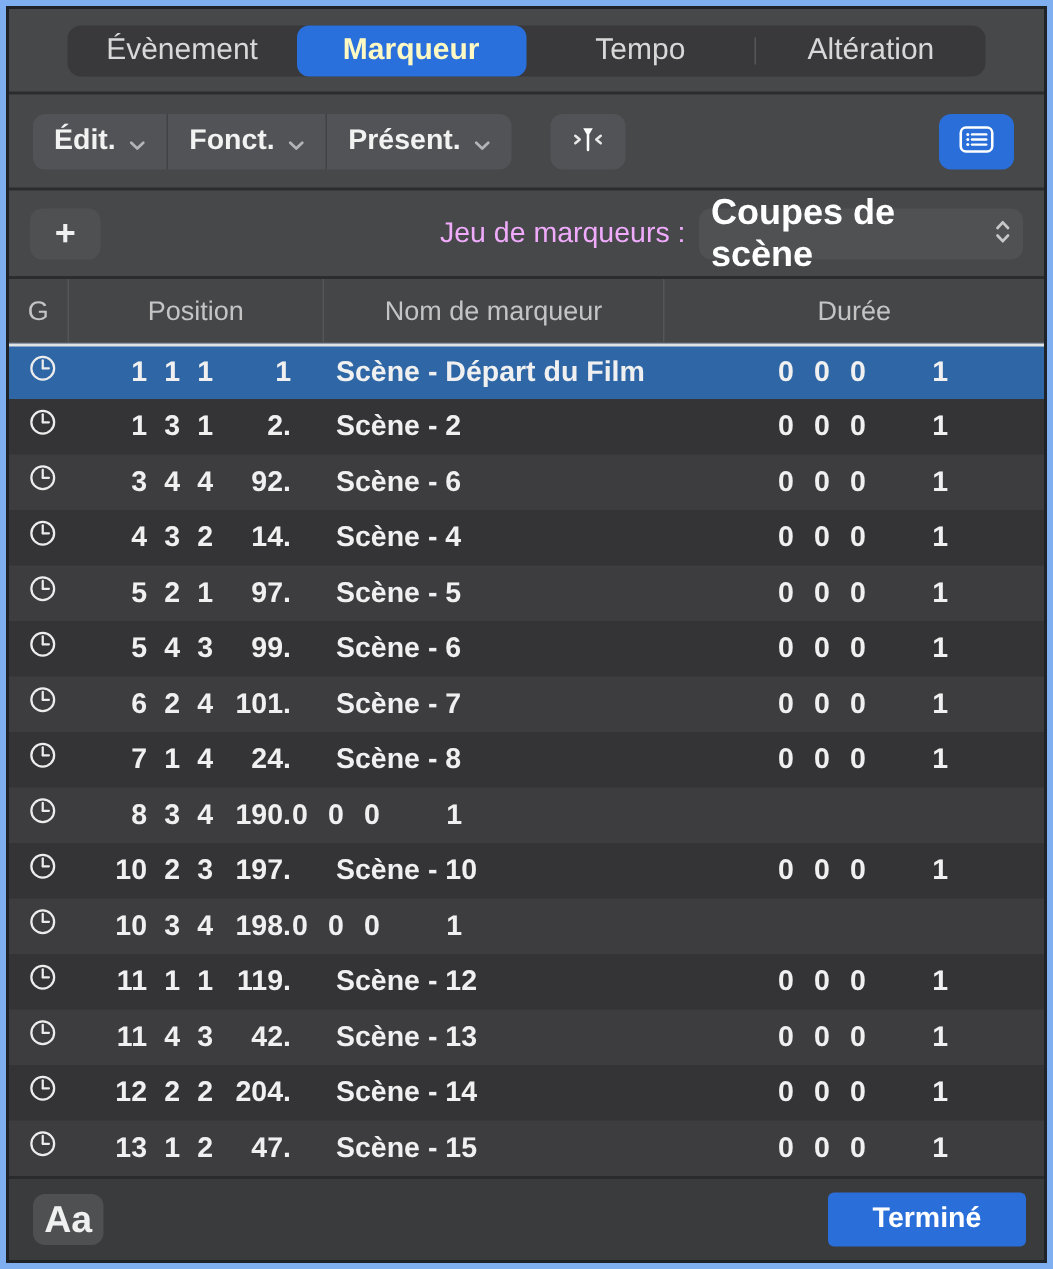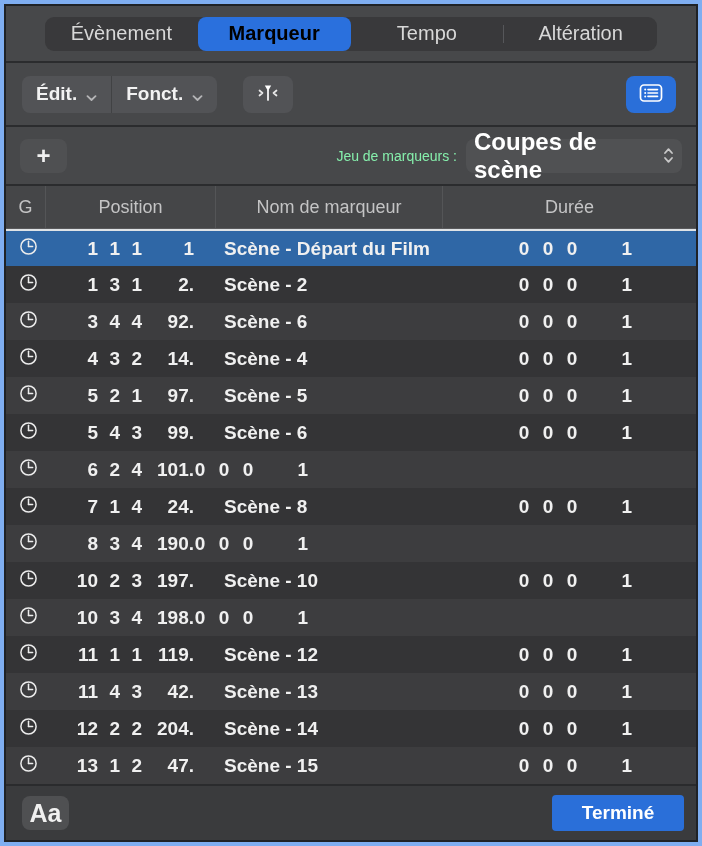--- a/index.html
+++ b/index.html
@@ -27,21 +27,21 @@
   .segmented{
     width:612px;height:34px;
     background:#39393b;border-radius:9px;
     display:flex;align-items:stretch;position:relative;
   }
   .segment{
     flex:1 1 0;display:flex;align-items:center;justify-content:center;
     color:#d8d8d8;font-size:20px;border-radius:8px;cursor:default;
   }
   .segment.selected{
-    background:#2a70dd;color:#000000;font-weight:bold;
+    background:#2a70dd;color:#fef9c3;font-weight:bold;
   }
   .seg-divider{
     width:1px;background:#56575a;margin:8px 0;flex:0 0 1px;
   }
   
   .toolbar{
     height:64px;flex:0 0 64px;
     border-bottom:2px solid #2b2c2e;
     display:flex;align-items:center;
     padding:0 16px;
@@ -72,21 +72,21 @@
     display:flex;align-items:center;
     padding:0 14px;
   }
   .add-btn{
     width:47px;height:34px;
     background:#4f5052;border-radius:8px;border:none;
     color:#f0f0f0;font-size:24px;line-height:30px;font-weight:bold;
     display:flex;align-items:center;justify-content:center;
   }
   .ms-label{
-    margin-left:auto;color:#86efac;font-size:14px;margin-right:9px;
+    margin-left:auto;color:#f0abfc;font-size:19px;margin-right:9px;
   }
   .popup{
     width:216px;height:34px;
     background:#505153;border-radius:8px;
     display:flex;align-items:center;justify-content:center;gap:10px;
     color:#ffffff;font-size:24px;font-weight:bold;
     padding:0 8px;
   }
   
   .thead{
@@ -172,20 +172,28 @@
           </span>
         </div>
         <div class="menu-btn">
           <span>Fonct.</span>
           <span class="chev">
             <svg width="11" height="7" viewBox="0 0 11 7">
                 <polyline points="1.5,1.2 5.5,5 9.5,1.2" fill="none" stroke="#b4b4b6" stroke-width="1.8" stroke-linecap="round" stroke-linejoin="round"></polyline>
               </svg>
           </span>
         </div>
+        <div class="menu-btn">
+          <span>Présent.</span>
+          <span class="chev">
+            <svg width="11" height="7" viewBox="0 0 11 7">
+                <polyline points="1.5,1.2 5.5,5 9.5,1.2" fill="none" stroke="#b4b4b6" stroke-width="1.8" stroke-linecap="round" stroke-linejoin="round"></polyline>
+              </svg>
+          </span>
+        </div>
       </div>
 
       <button class="icon-btn">
         <span>
           <svg width="24" height="24" viewBox="0 0 24 24">
             <polyline points="3.5,9.5 6.5,12 3.5,14.5" fill="none" stroke="#e8e8e8" stroke-width="1.7" stroke-linecap="round" stroke-linejoin="round"></polyline>
             <polyline points="20.5,9.5 17.5,12 20.5,14.5" fill="none" stroke="#e8e8e8" stroke-width="1.7" stroke-linecap="round" stroke-linejoin="round"></polyline>
             <polygon points="8.8,4.5 15.2,4.5 12,10" fill="#ffffff"></polygon>
             <line x1="12" y1="9" x2="12" y2="19" stroke="#ffffff" stroke-width="1.7" stroke-linecap="round"></line>
           </svg>
@@ -388,20 +396,21 @@
           <line x1="10.5" y1="10.5" x2="14.6" y2="10.5" stroke="#ececec" stroke-width="1.5" stroke-linecap="round"></line>
         </svg>
       </span>
     </div>
     <div class="cell-pos">
       <span class="p-bar">6</span>
       <span class="p-beat">2</span>
       <span class="p-div">4</span>
       <span class="p-tick">101.</span>
     </div>
+    <div class="cell-name">Scène - 7</div>
     <div class="cell-dur">
       <span class="d-z">0</span>
       <span class="d-z">0</span>
       <span class="d-z">0</span>
       <span class="d-tick">1</span>
     </div>
   </div>
 
   <div class="row">
     <div class="cell-g">

